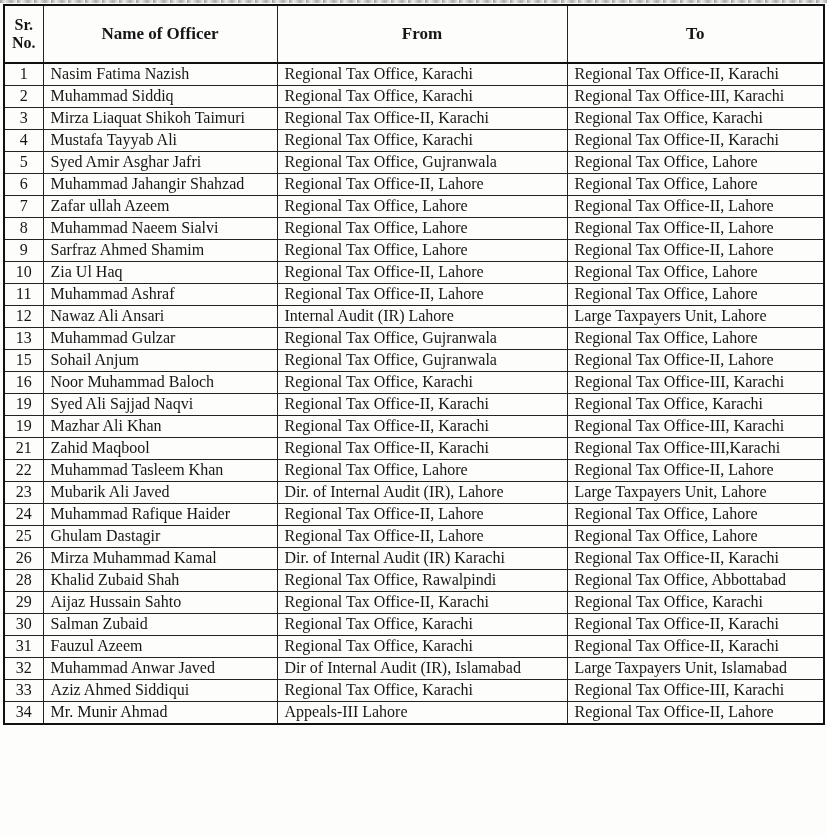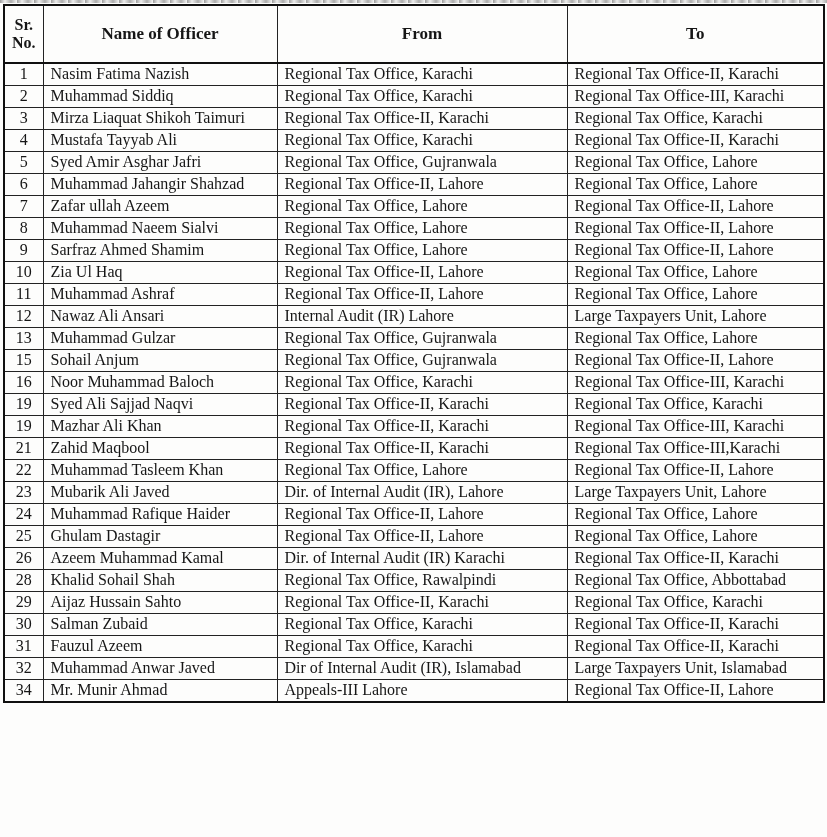--- a/index.html
+++ b/index.html
@@ -240,29 +240,29 @@
 
     <tr>
       <td class="c-no">25</td>
       <td class="c-name">Ghulam Dastagir</td>
       <td class="c-from">Regional Tax Office-II, Lahore</td>
       <td class="c-to">Regional Tax Office, Lahore</td>
     </tr>
 
     <tr>
       <td class="c-no">26</td>
-      <td class="c-name">Azeem Muhammad Kamal</td>
+      <td class="c-name">Mirza Muhammad Kamal</td>
       <td class="c-from">Dir. of Internal Audit (IR) Karachi</td>
       <td class="c-to">Regional Tax Office-II, Karachi</td>
     </tr>
 
 
     <tr>
       <td class="c-no">28</td>
-      <td class="c-name">Khalid Sohail Shah</td>
+      <td class="c-name">Khalid Zubaid Shah</td>
       <td class="c-from">Regional Tax Office, Rawalpindi</td>
       <td class="c-to">Regional Tax Office, Abbottabad</td>
     </tr>
 
     <tr>
       <td class="c-no">29</td>
       <td class="c-name">Aijaz Hussain Sahto</td>
       <td class="c-from">Regional Tax Office-II, Karachi</td>
       <td class="c-to">Regional Tax Office, Karachi</td>
     </tr>
@@ -281,20 +281,26 @@
       <td class="c-to">Regional Tax Office-II, Karachi</td>
     </tr>
 
     <tr>
       <td class="c-no">32</td>
       <td class="c-name">Muhammad Anwar Javed</td>
       <td class="c-from">Dir of Internal Audit (IR), Islamabad</td>
       <td class="c-to">Large Taxpayers Unit, Islamabad</td>
     </tr>
 
+    <tr>
+      <td class="c-no">33</td>
+      <td class="c-name">Aziz Ahmed Siddiqui</td>
+      <td class="c-from">Regional Tax Office, Karachi</td>
+      <td class="c-to">Regional Tax Office-III, Karachi</td>
+    </tr>
 
     <tr>
       <td class="c-no">34</td>
       <td class="c-name">Mr. Munir Ahmad</td>
       <td class="c-from">Appeals-III Lahore</td>
       <td class="c-to">Regional Tax Office-II, Lahore</td>
     </tr>
   </tbody>
   </table>
 

